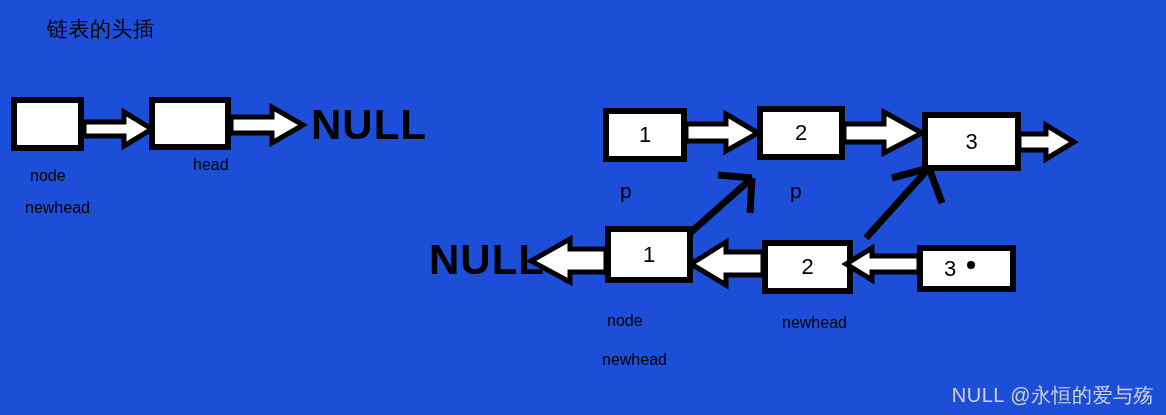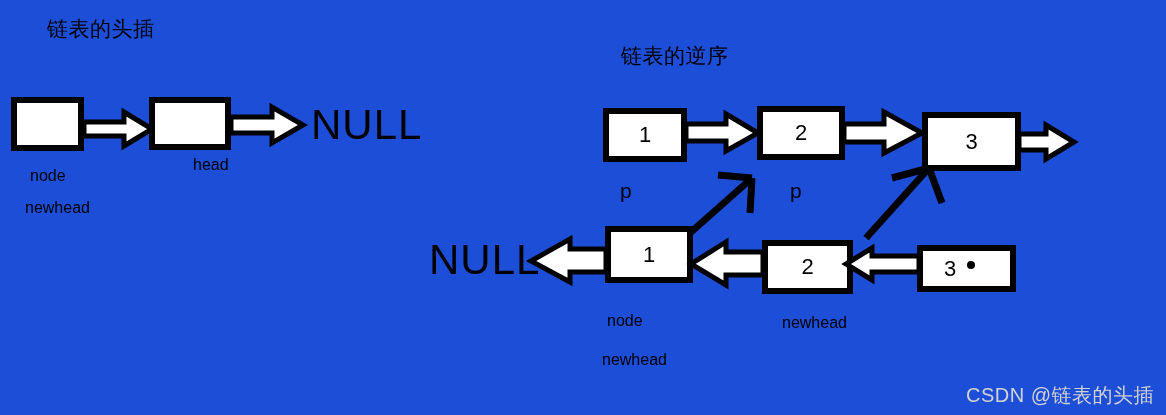--- a/index.html
+++ b/index.html
@@ -36,20 +36,21 @@
   }
   .node-label {
     font-size: 16px;
   }
   .ptr-label {
     font-size: 21px;
   }
   .null-text {
     font-size: 42px;
     letter-spacing: 1px;
+    font-weight: bold;
   }
   .box-value {
     position: absolute;
     font-size: 22px;
     color: #000000;
     display: flex;
     align-items: center;
     justify-content: center;
     pointer-events: none;
   }
@@ -124,21 +125,20 @@
   <div class="box-value" style="left:152px; top:100px; width:76px; height:47px;"></div>
 
   <div class="txt null-text" style="left:311px; top:104px;">NULL</div>
 
   <div class="txt node-label" style="left:30px; top:168px;">node</div>
 
   <div class="txt node-label" style="left:25px; top:200px;">newhead</div>
 
   <div class="txt node-label" style="left:165px; top:157px;margin-left:28px;">head</div>
 
-  <div class="txt section-title" style="left:621px; top:45px;">链表的逆序</div>
 
   <div class="box-value" style="left:606px; top:111px; width:78px; height:48px;">1</div>
 
   <div class="box-value" style="left:760px; top:109px; width:82px; height:48px;">2</div>
 
   <div class="box-value" style="left:925px; top:115px; width:93px; height:53px;">3</div>
 
   <div class="txt ptr-label" style="left:620px; top:180px;">p</div>
 
   <div class="txt ptr-label" style="left:790px; top:180px;">p</div>
@@ -150,15 +150,15 @@
   <div class="box-value" style="left:765px; top:243px; width:85px; height:48px;">2</div>
 
   <div class="box-value" style="left:935px; top:248px; width:30px; height:41px;">3</div>
 
   <div class="txt node-label" style="left:607px; top:313px;">node</div>
 
   <div class="txt node-label" style="left:602px; top:352px;">newhead</div>
 
   <div class="txt node-label" style="left:782px; top:315px;">newhead</div>
 
-  <div class="watermark">CSDN @链表的头插</div>
+  <div class="watermark">NULL @永恒的爱与殇</div>
 
 </div>
 
 </body></html>

